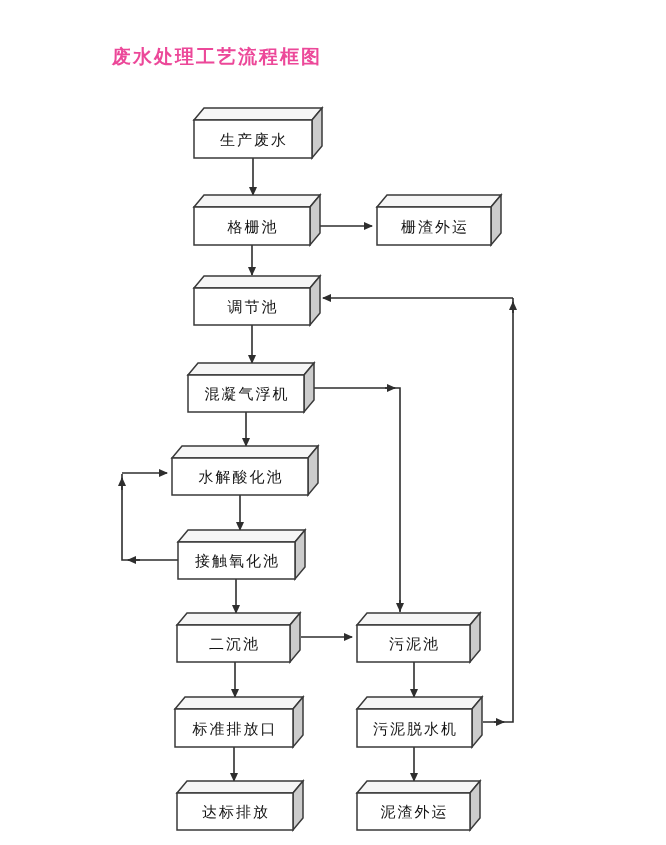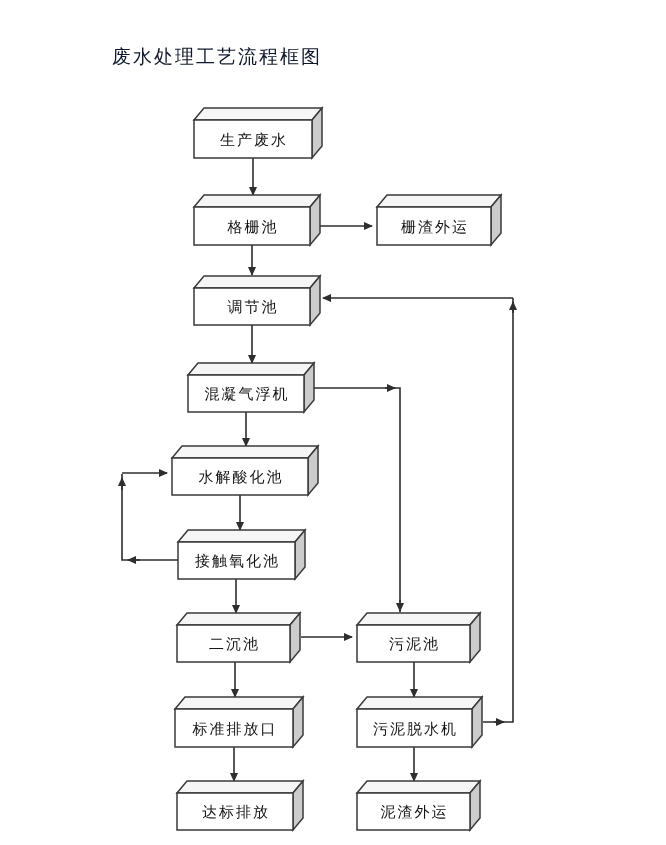--- a/index.html
+++ b/index.html
@@ -9,23 +9,23 @@
     height:845px;
     background:#ffffff;
     overflow:hidden;
     font-family:"Liberation Sans", sans-serif;
   }
   .doc-title{
     position:absolute;
     left:112px;
     top:44px;
     font-size:19px;
-    font-weight:normal;
+    font-weight:bold;
     letter-spacing:2px;
-    color:#0f172a;
+    color:#ec4899;
     white-space:nowrap;
   }
   svg{position:absolute;left:0;top:0;}
   .node-label{
     font-family:"Liberation Sans", sans-serif;
     font-size:15px;
     letter-spacing:2px;
     fill:#141414;
   }
 </style>

